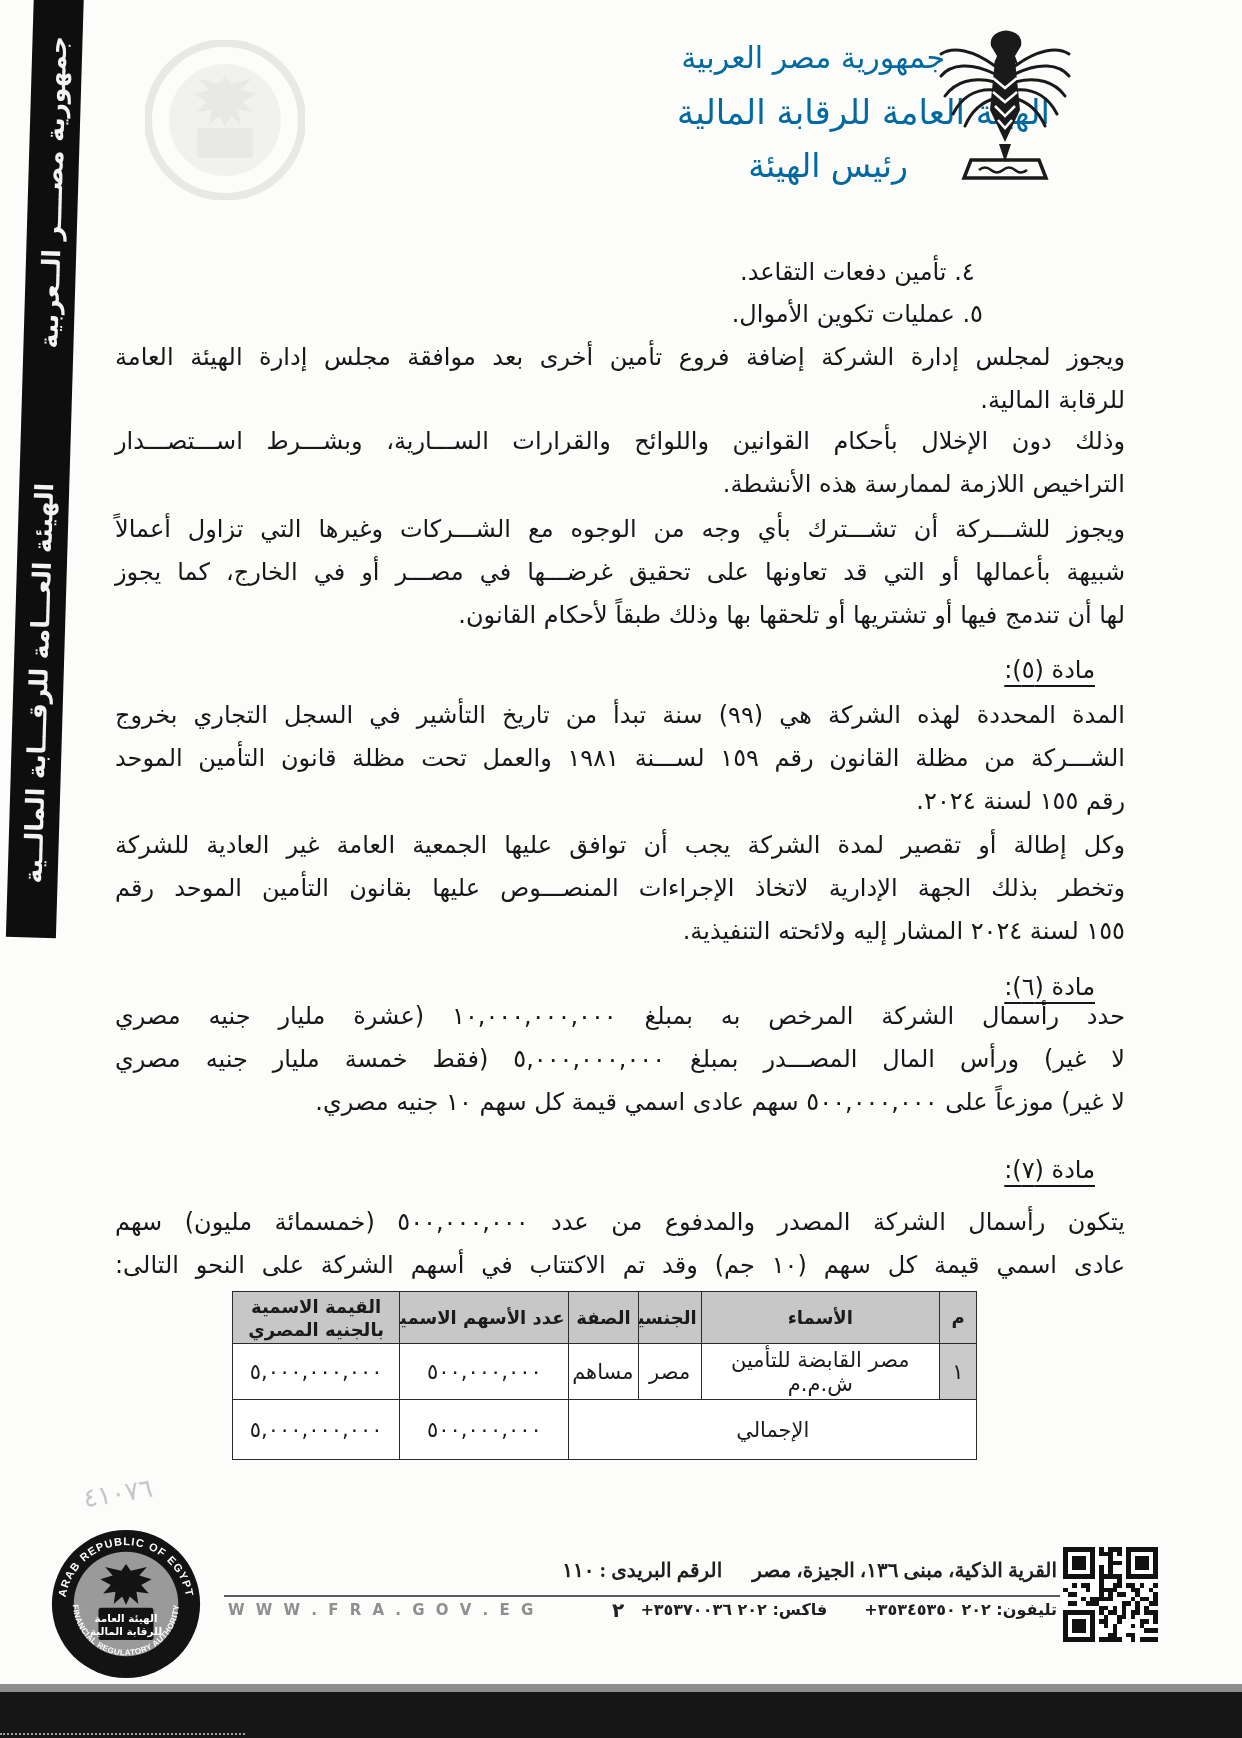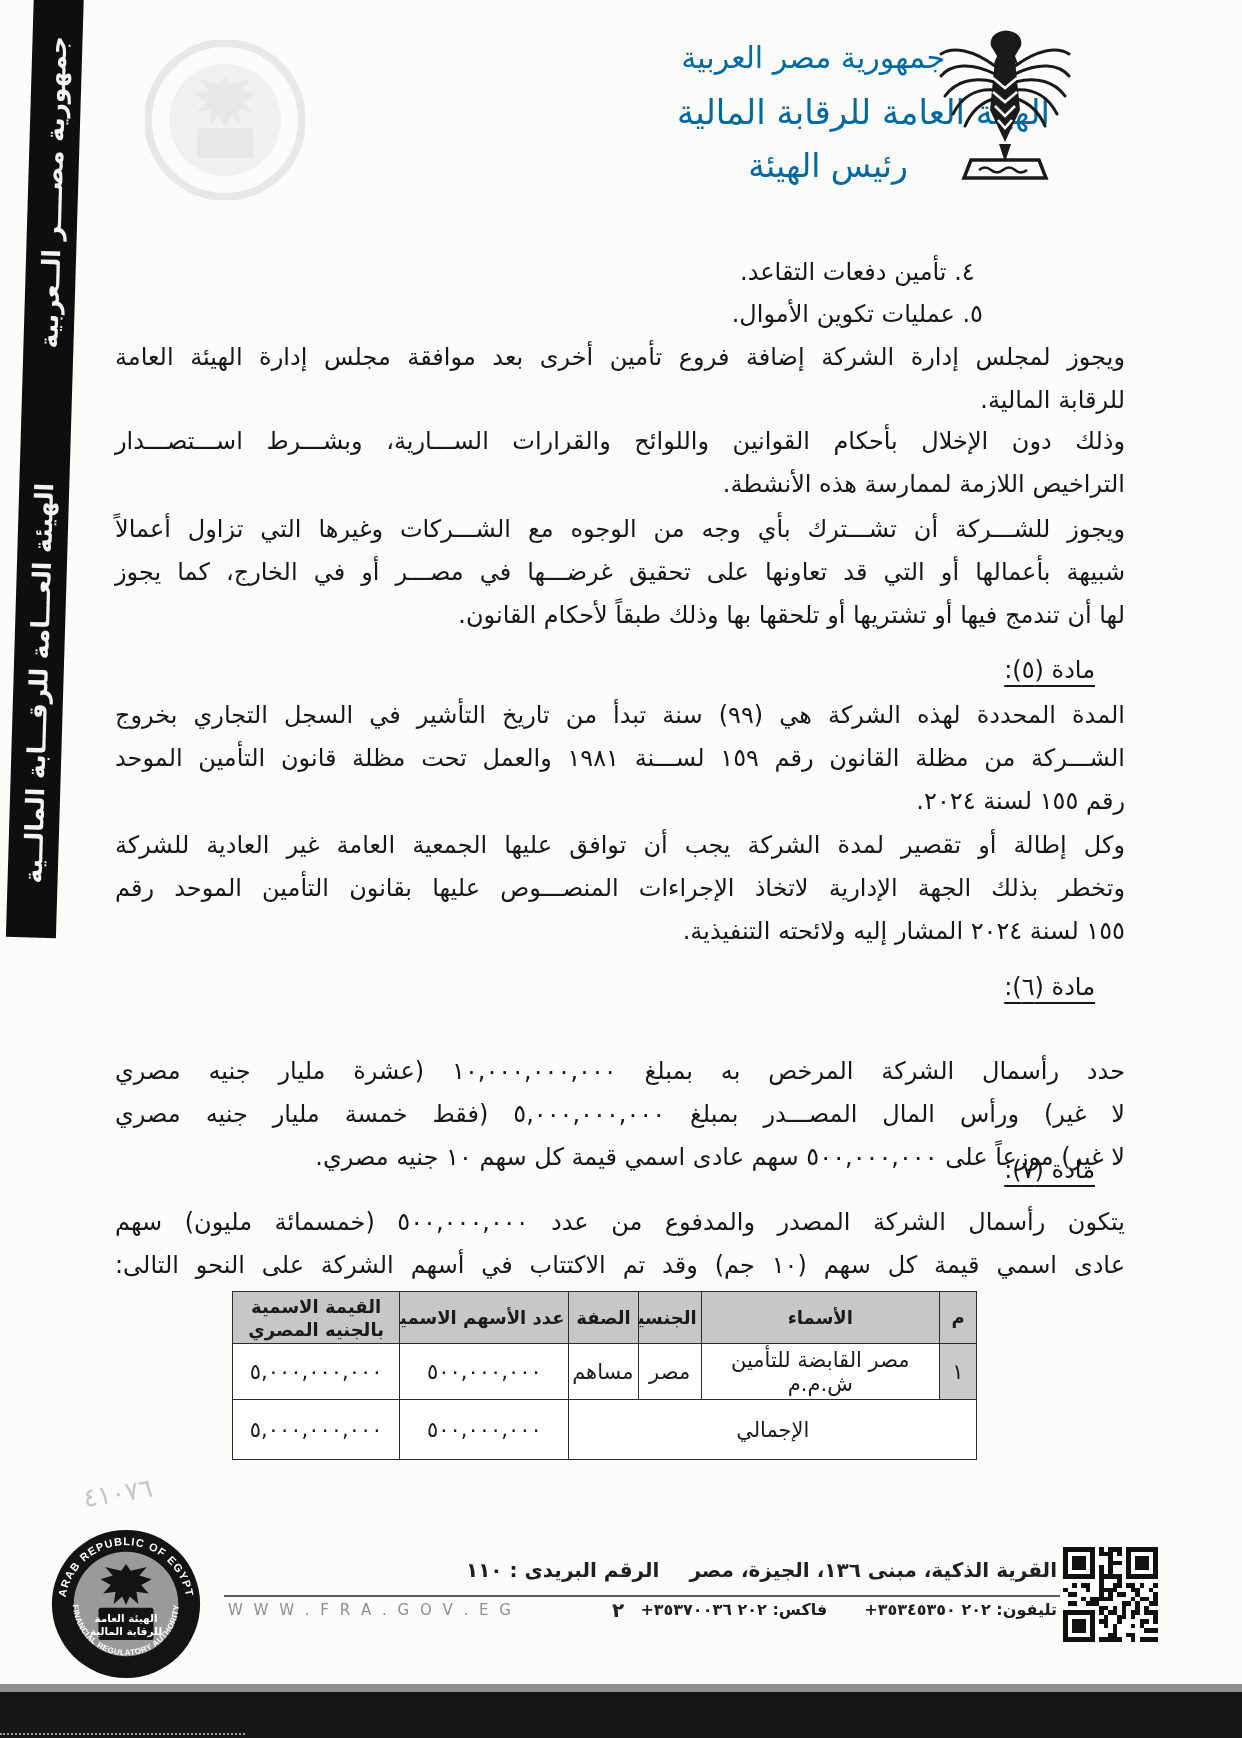--- a/index.html
+++ b/index.html
@@ -37,23 +37,23 @@
   .th-nowrap{white-space:nowrap;}
   .num-cell{background:#cacaca;}
   tr.h-row{height:52px;} tr.r-row{height:56px;} tr.t-row{height:60px;}
   
   .hand{position:absolute;left:83px;top:1478px;font-size:26px;color:#c3c7ca;
         transform:rotate(-9deg);letter-spacing:4px;}
   
   .seal{position:absolute;left:50px;top:1528px;}
   .f-line{position:absolute;left:224px;top:1595px;width:836px;height:0;border-top:2px solid #5a5a5a;}
   .www{position:absolute;left:228px;top:1601px;font-size:15px;letter-spacing:3px;color:#8f8f8f;
-       font-weight:400;}
+       font-weight:700;}
   .addr{position:absolute;right:185px;top:1558px;direction:rtl;font-size:20px;font-weight:700;
-        color:#1f1f1f;white-space:nowrap;}
+        color:#1f1f1f;white-space:nowrap;font-family:Liberation Serif, serif;}
   .addr-gap{display:inline-block;width:30px;}
   .contact{position:absolute;right:185px;top:1600px;direction:rtl;font-size:16px;font-weight:700;
         color:#1f1f1f;white-space:nowrap;}
   .contact .gap{display:inline-block;width:26px;}
   .pagenum{position:absolute;left:612px;top:1598px;font-size:20px;font-weight:700;color:#222;}
   .qr{position:absolute;left:1063px;top:1547px;}
   .bar-gray{position:absolute;left:0;top:1684px;width:1242px;height:16px;background:#8e8e8e;}
   .bar-black{position:absolute;left:0;top:1692px;width:1242px;height:46px;background:#161616;}
   .dotted{position:absolute;left:0;top:1733px;width:245px;border-top:2px dotted #9aa0a4;}
 </style>
@@ -136,21 +136,21 @@
   </div>
 
   <div class="para doc" style="top:824px">
     <div class="l-full">وكل إطالة أو تقصير لمدة الشركة يجب أن توافق عليها الجمعية العامة غير العادية للشركة</div>
     <div class="l-full">وتخطر بذلك الجهة الإدارية لاتخاذ الإجراءات المنصـــوص عليها بقانون التأمين الموحد رقم</div>
     <div class="l-end">١٥٥ لسنة ٢٠٢٤ المشار إليه ولائحته التنفيذية.</div>
   </div>
 
   <div class="heading" style="top:973px">مادة (٦):</div>
 
-  <div class="para doc" style="top:1050px">
+  <div class="para doc" style="top:995px">
     <div class="l-full">حدد رأسمال الشركة المرخص به بمبلغ ١٠,٠٠٠,٠٠٠,٠٠٠ (عشرة مليار جنيه مصري</div>
     <div class="l-full">لا غير) ورأس المال المصـــدر بمبلغ ٥,٠٠٠,٠٠٠,٠٠٠ (فقط خمسة مليار جنيه مصري</div>
     <div class="l-end">لا غير) موزعاً على ٥٠٠,٠٠٠,٠٠٠ سهم عادى اسمي قيمة كل سهم ١٠ جنيه مصري.</div>
   </div>
 
   <div class="heading" style="top:1156px">مادة (٧):</div>
 
   <div class="para doc" style="top:1201px">
     <div class="l-full">يتكون رأسمال الشركة المصدر والمدفوع من عدد ٥٠٠,٠٠٠,٠٠٠ (خمسمائة مليون) سهم</div>
     <div class="l-full">عادى اسمي قيمة كل سهم (١٠ جم) وقد تم الاكتتاب في أسهم الشركة على النحو التالى:</div>

